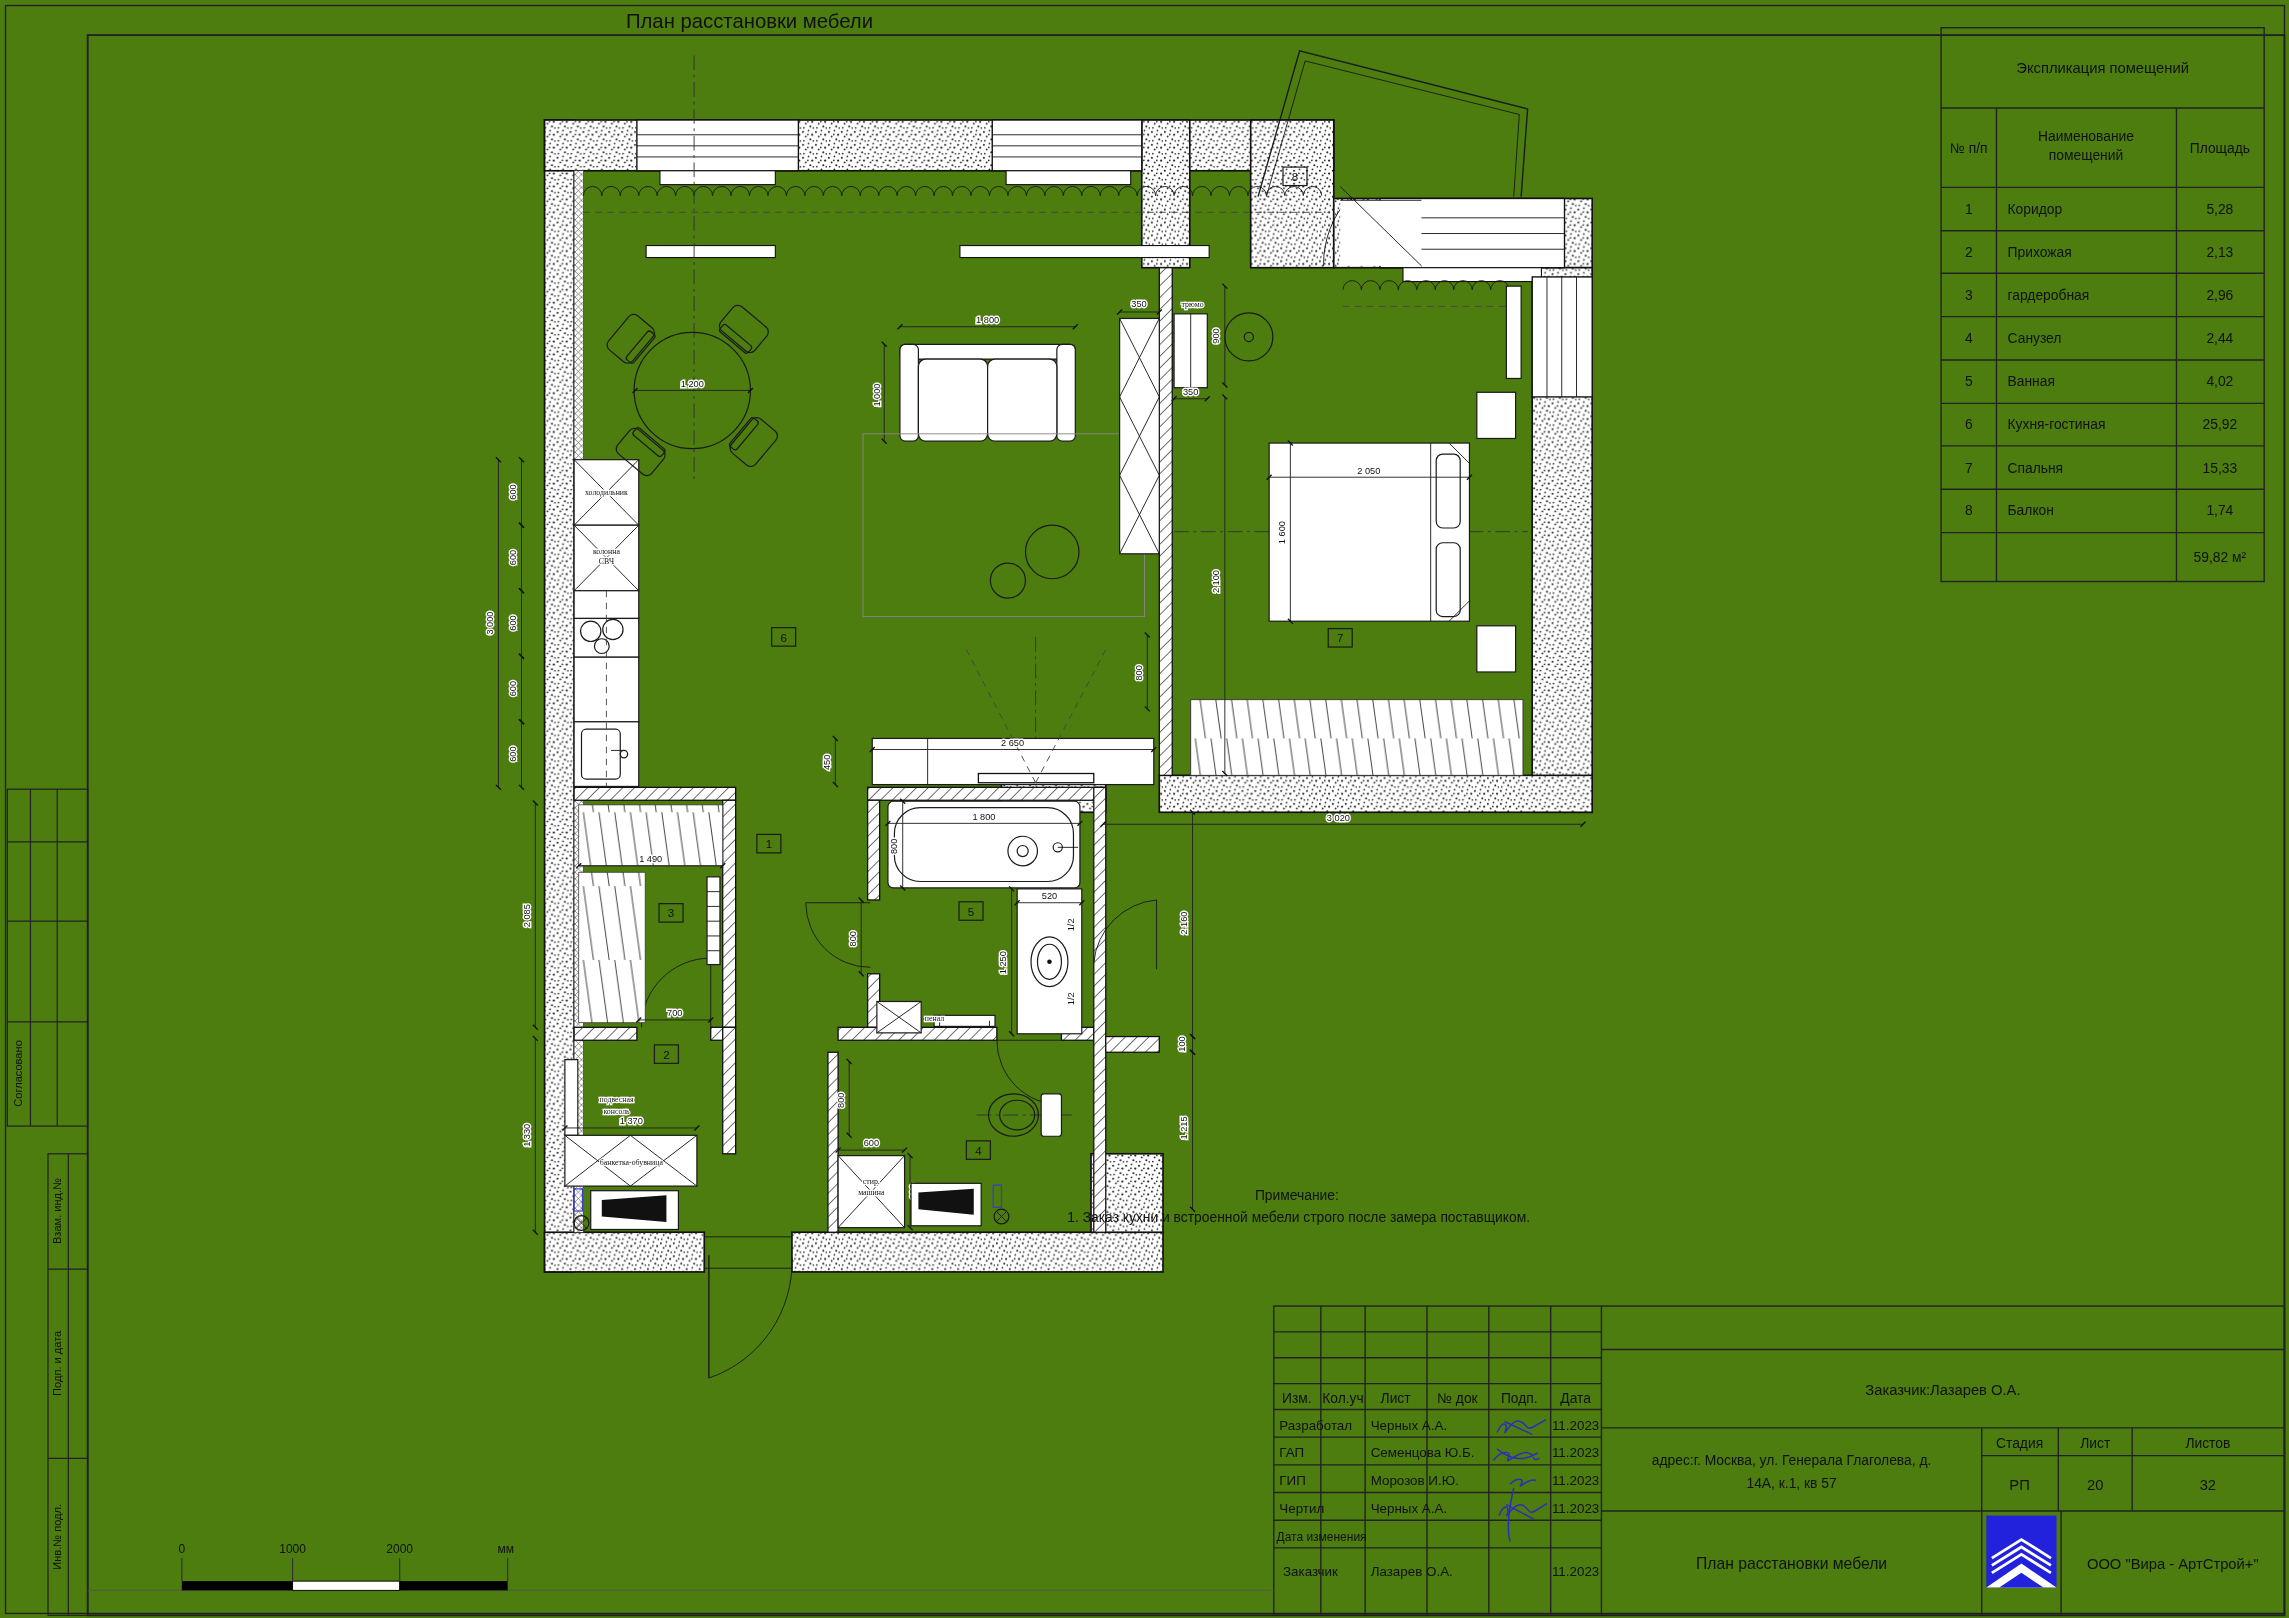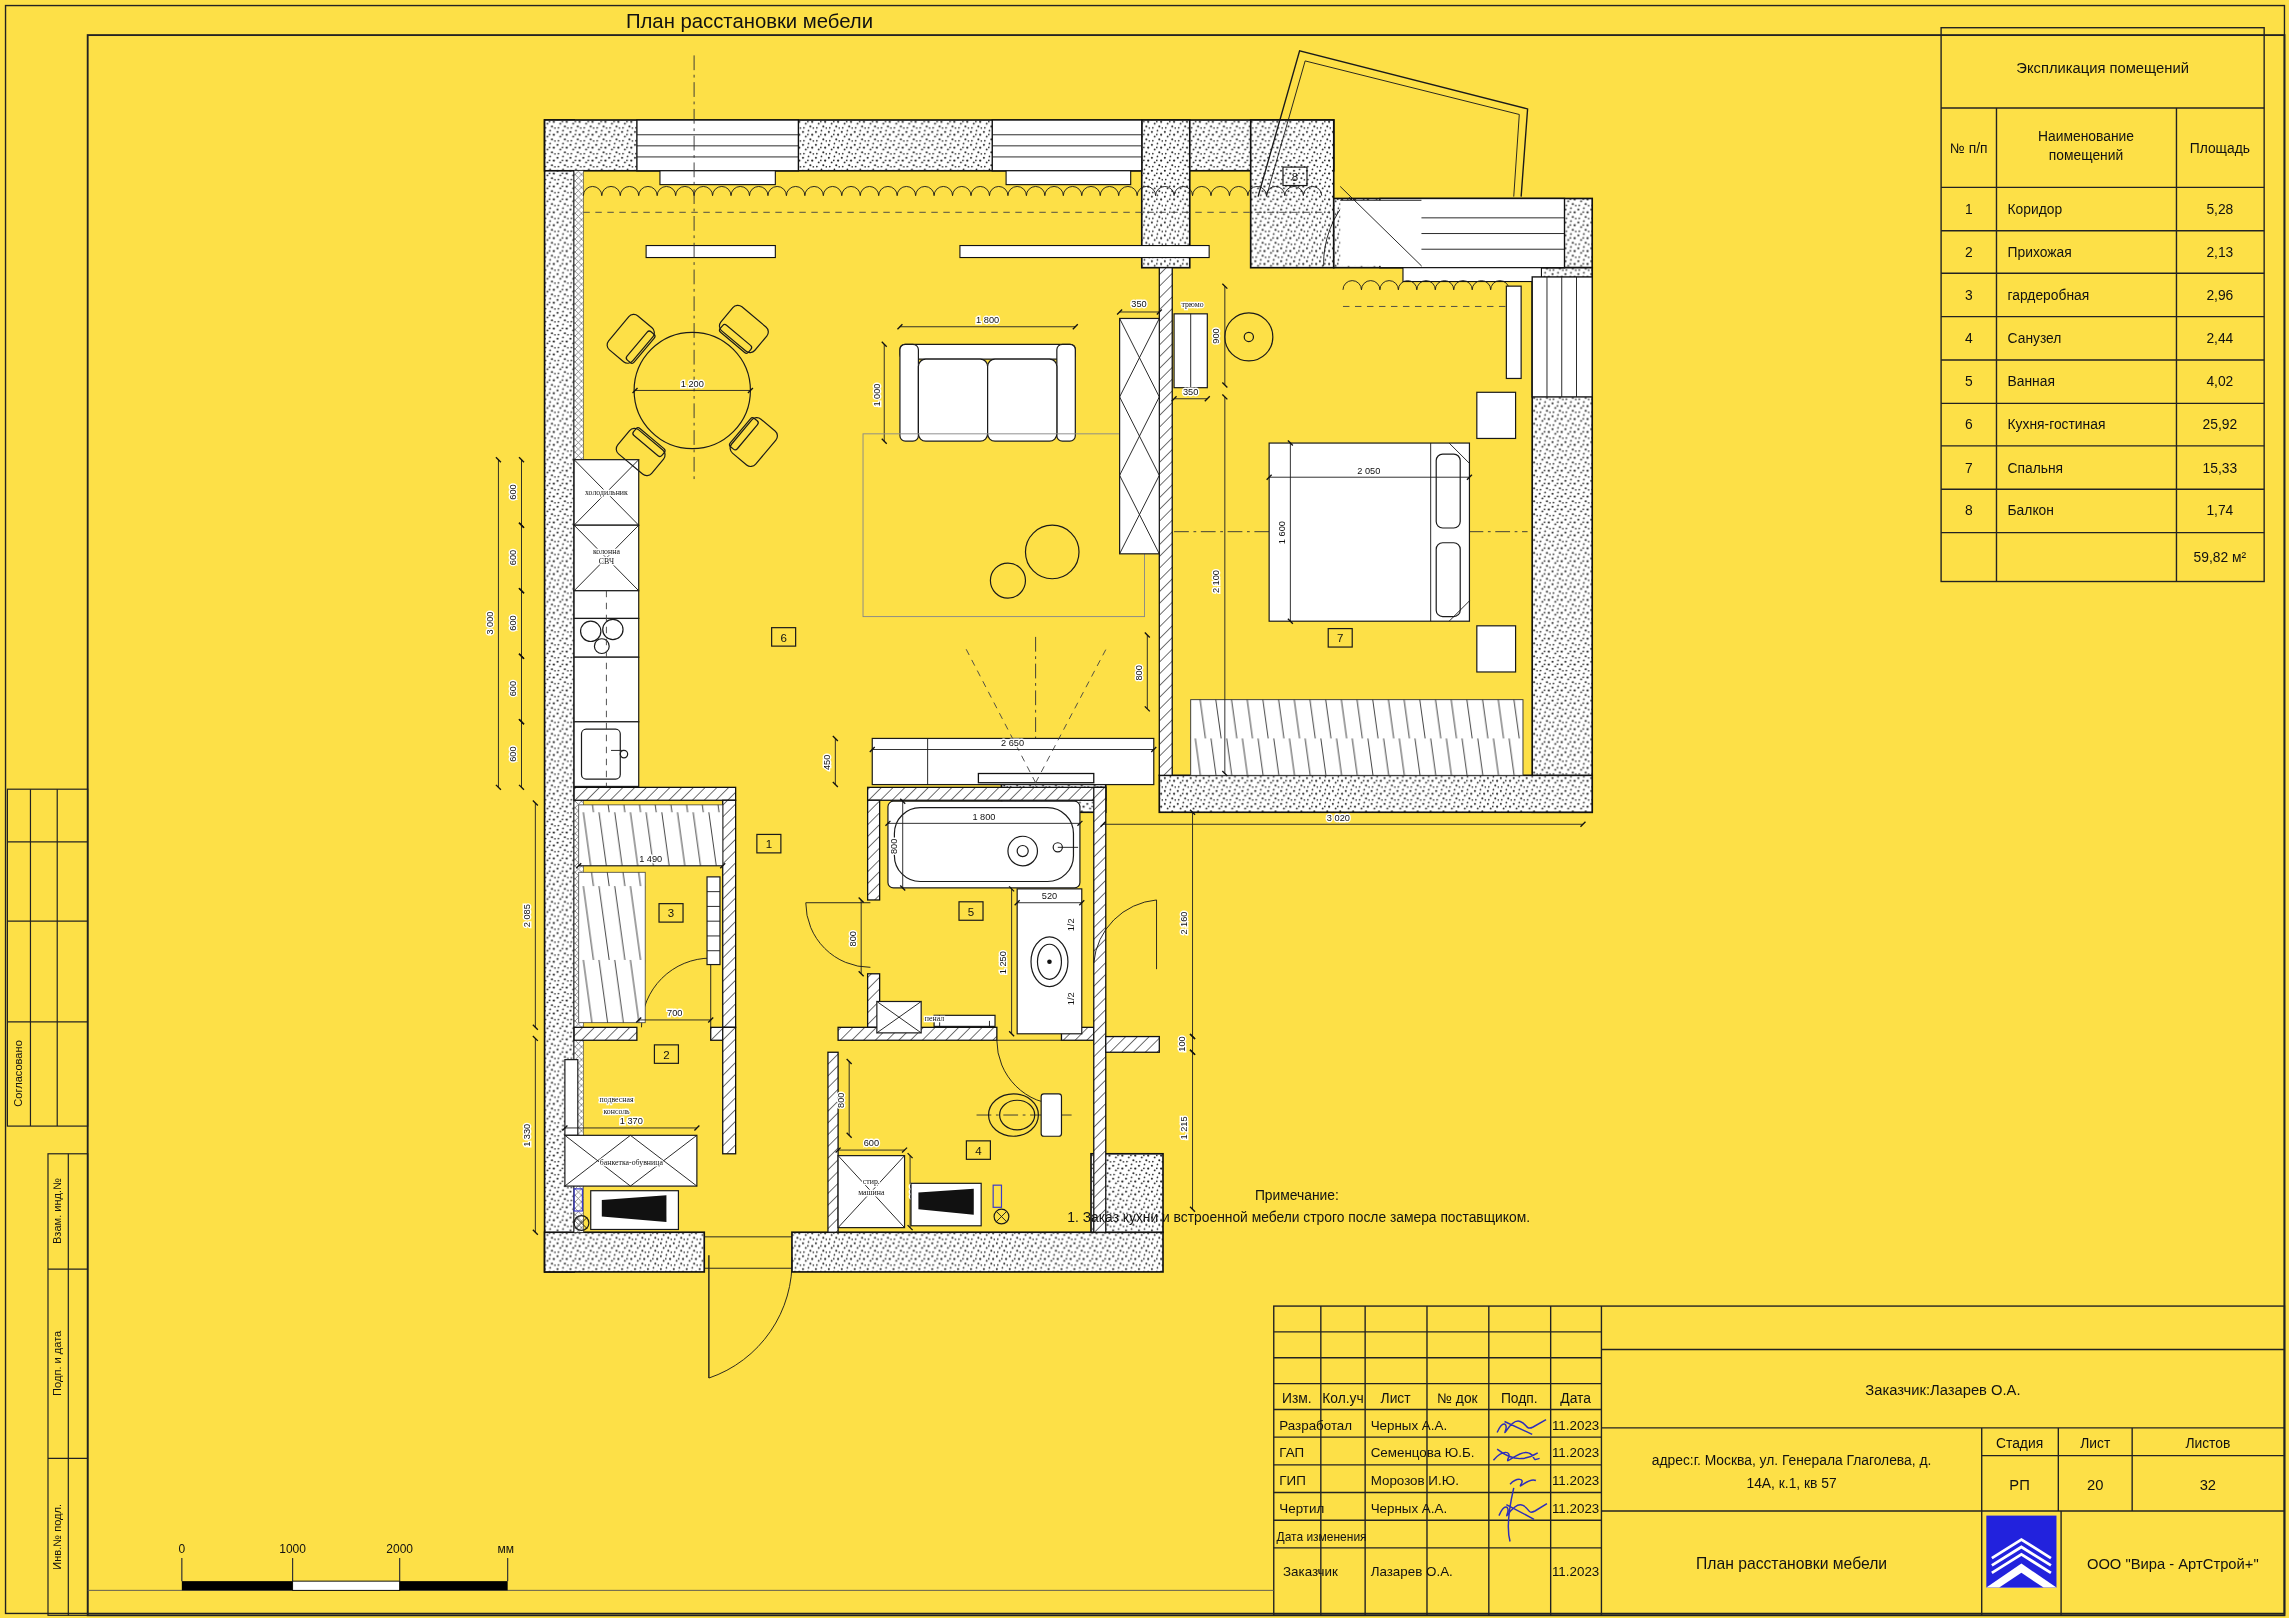--- a/index.html
+++ b/index.html
@@ -1,16 +1,16 @@
 <!DOCTYPE html>
 <html style="font-size:14.8px"><head>
 <meta charset="utf-8">
 <style>
   html,body{margin:0;padding:0;background:#888;}
-  .sheet{position:relative;width:2290px;height:1619px;background:#fde047;
+  .sheet{position:relative;width:2290px;height:1619px;background:#4d7c0f;
          font-family:"Liberation Sans",sans-serif;color:#111;overflow:hidden;}
   svg{position:absolute;left:0;top:0;}
   svg text{fill:#111;font-family:"Liberation Sans",sans-serif;}
   .tt{font-size:22px;}
   .tbl{font-size:15px;}
   .tbl-b{font-size:16px;}
   .dt{font-size:10px;paint-order:stroke;stroke:#fff;stroke-width:3px;}
   .ft{font-size:8.5px;font-family:"Liberation Serif",serif;paint-order:stroke;stroke:#fff;stroke-width:2.5px;}
   .rl{font-size:12.5px;}
   .nt{font-size:15px;}

